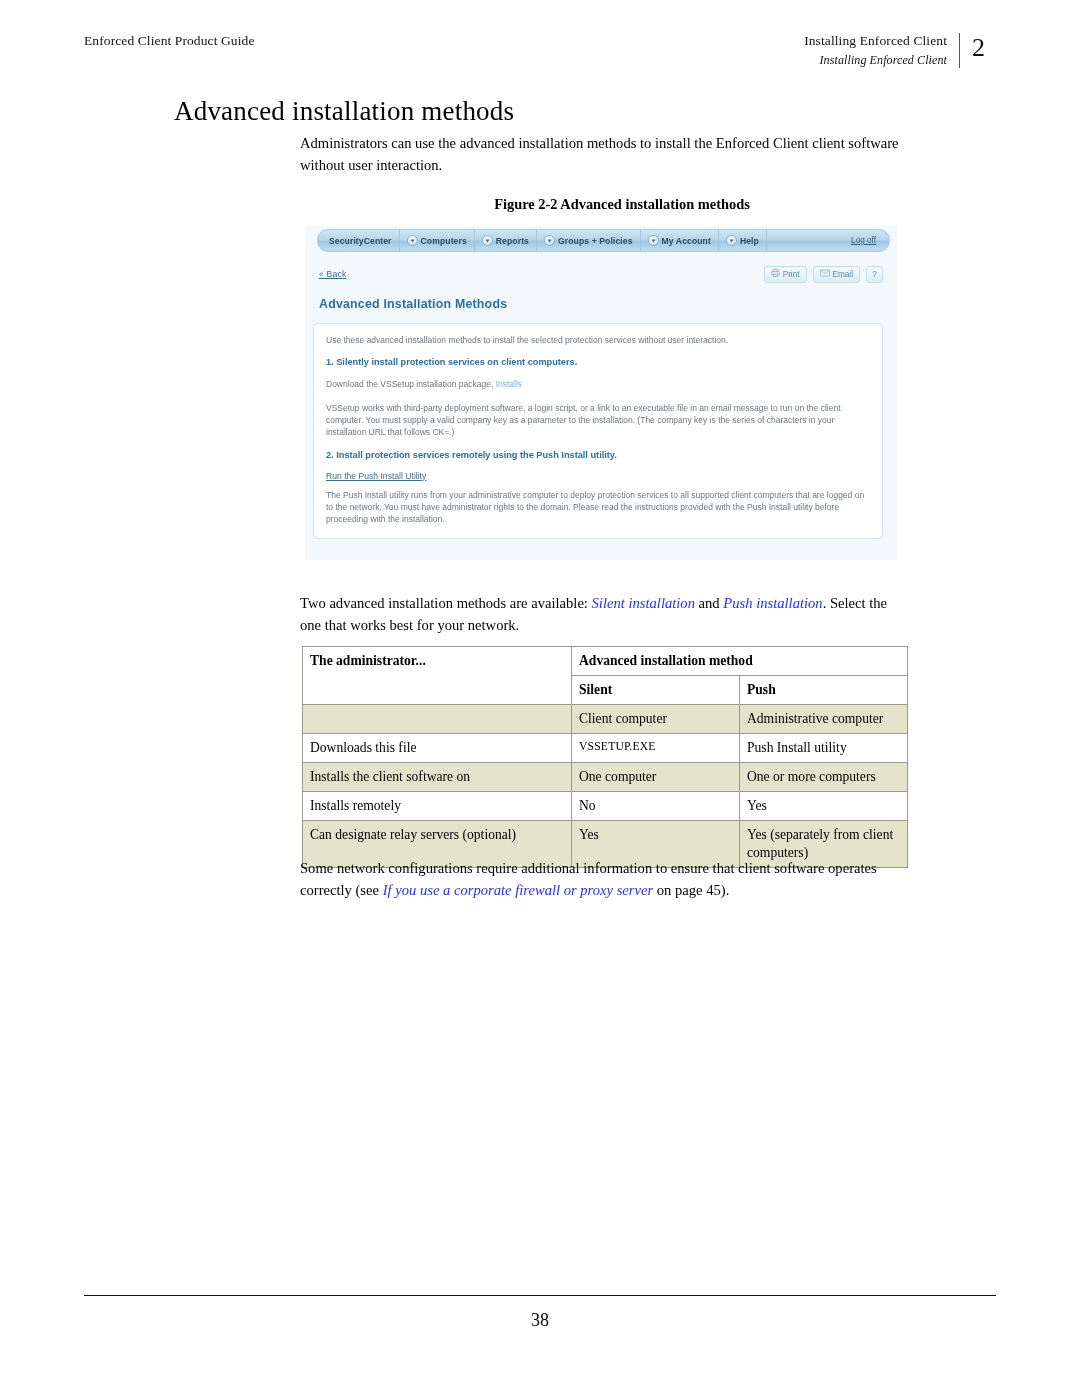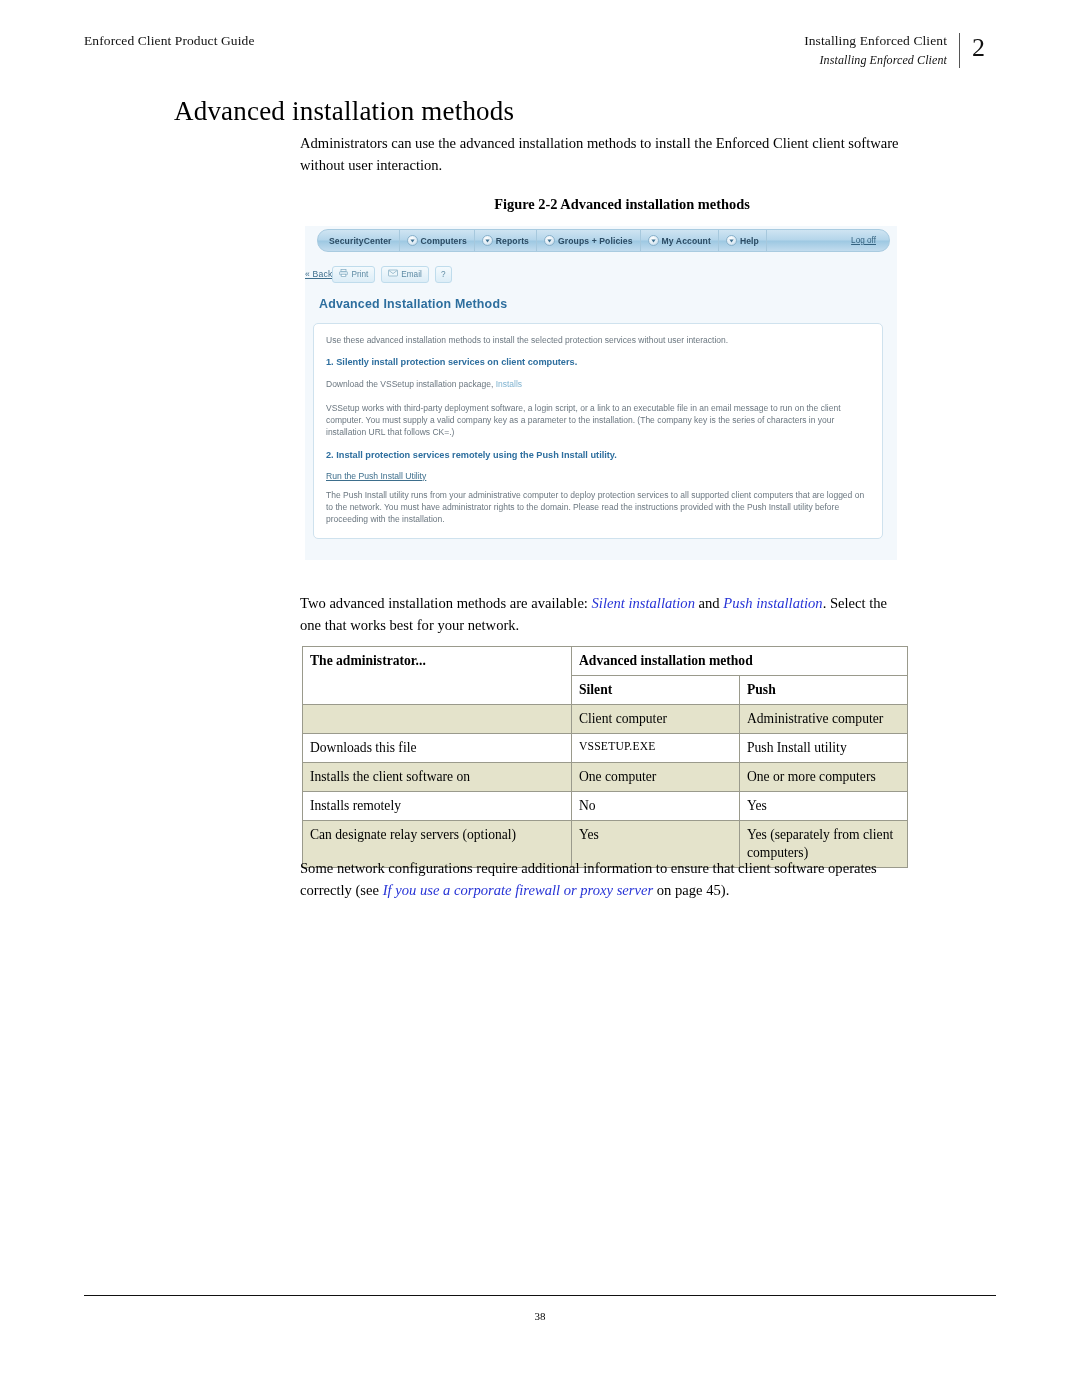--- a/index.html
+++ b/index.html
@@ -180,24 +180,25 @@
     border: 1px solid #89b1cb;
     display: inline-flex;
     align-items: center;
     justify-content: center;
     flex: 0 0 auto;
   }
   .caret-circle svg { display: block; }
 
   .toolbar-row {
     position: relative;
-    margin: 13px 14px 0 0;
+    margin: 13px 14px 0 14px;
     height: 18px;
     display: flex;
     align-items: center;
+    justify-content: space-between;
   }
   .back-link {
     font-size: 8.6px;
     color: #3d6e8c;
     text-decoration: underline;
     letter-spacing: .2px;
   }
   .tool-btns { display: flex; align-items: center; gap: 6px; }
   .tool-btn {
     display: flex;
@@ -293,21 +294,21 @@
     height: 1px;
     background: #111;
   }
   .footer-num {
     position: absolute;
     top: 1310px;
     left: 0;
     width: 1080px;
     text-align: center;
     font-family: "Liberation Serif", serif;
-    font-size: 11px;
+    font-size: 18px;
     color: #000;
   }
 </style>
 </head>
 <body>
 
 <div class="page">
 
   <div class="page-header">
     <div class="header-left">Enforced Client Product Guide</div>

